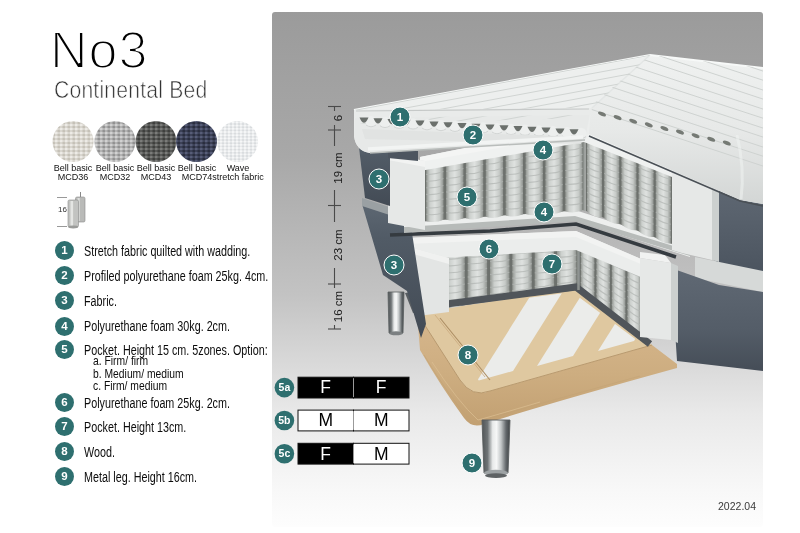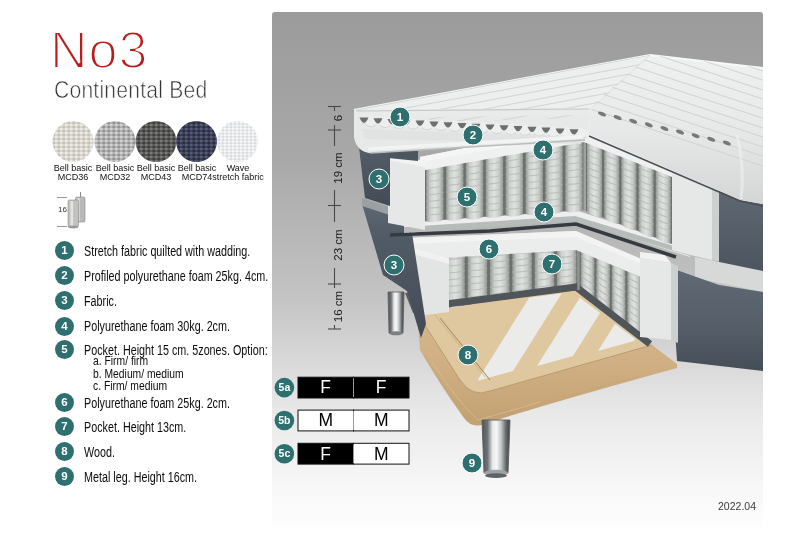--- a/index.html
+++ b/index.html
@@ -1,19 +1,19 @@
 <!DOCTYPE html>
 <html><head>
 <meta charset="utf-8">
 <style>
   html,body{margin:0;padding:0;}
   body{width:800px;height:533px;position:relative;background:#ffffff;overflow:hidden;
        font-family:"Liberation Sans", sans-serif;}
   .abs{position:absolute;}
-  .title{left:50px;top:19.5px;font-size:52px;color:#b91c1c;
+  .title{left:50px;top:19.5px;font-size:52px;color:#000000;
          -webkit-text-stroke:2px #ffffff;letter-spacing:1px;}
   .subtitle{left:54px;top:76.5px;font-size:23px;color:#333333;
          -webkit-text-stroke:0.6px #ffffff;letter-spacing:0.2px;transform:scaleX(0.92);transform-origin:left;}
   .swl{font-size:9.5px;line-height:9.6px;color:#111;text-align:center;width:56px;transform:scaleX(0.95);transform-origin:center;}
   .li-row{position:absolute;left:55px;width:240px;}
   .li-num{position:absolute;left:0;top:0;width:19px;height:19px;border-radius:50%;
           background:#2e6f6f;color:#fff;font-size:11.5px;font-weight:bold;
           text-align:center;line-height:19px;}
   .li-txt{position:absolute;left:29px;top:2.5px;font-size:13.8px;color:#0c0c0c;white-space:nowrap;
           transform:scaleX(0.78);transform-origin:left;}

